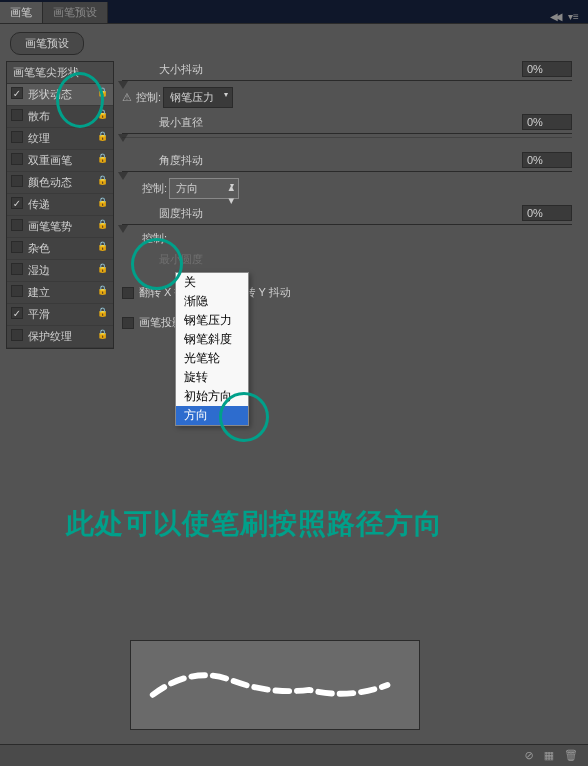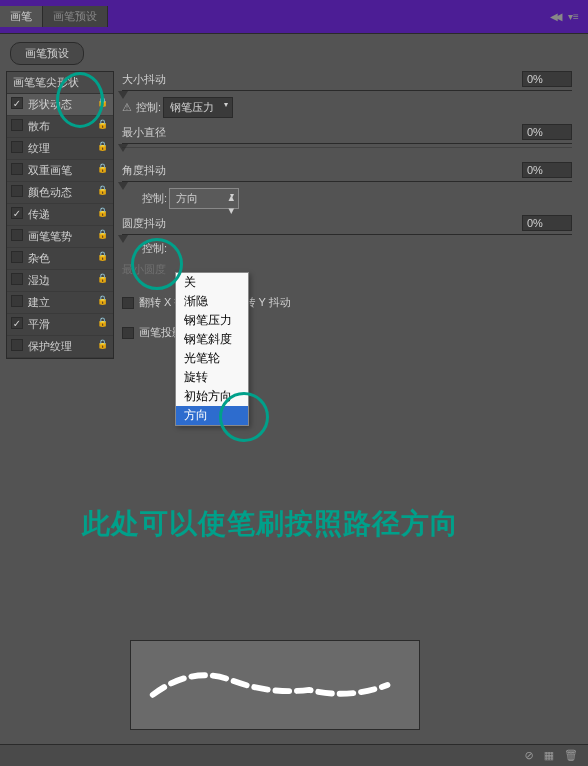--- a/index.html
+++ b/index.html
@@ -1,18 +1,18 @@
 <!DOCTYPE html>
 <html><head>
   <meta charset="utf-8">
   <style>
     * { margin: 0; padding: 0; box-sizing: border-box; font-family: "Microsoft YaHei", sans-serif; }
     body { background: #535353; width: 588px; height: 766px; position: relative; overflow: hidden; }
     
-    .panel-header { background: #4c1d95; height: 34px; display: flex; align-items: center; border-bottom: 1px solid #2a2a2a; }
+    .panel-header { background: #0f172a; height: 24px; display: flex; align-items: flex-end; border-bottom: 1px solid #2a2a2a; }
     .tab { padding: 3px 10px; font-size: 11px; color: #ccc; background: #535353; border-right: 1px solid #2a2a2a; }
     .tab.inactive { background: #424242; color: #888; }
     .panel-header-icons { margin-left: auto; display: flex; gap: 6px; padding-right: 8px; }
     .header-icon { width: 12px; height: 12px; color: #888; font-size: 10px; }
     .header-icon.arrows { letter-spacing: -3px; }
     
     .panel-body { padding: 6px; }
     
     .preset-btn { background: #484848; border: 1px solid #2a2a2a; color: #d0d0d0; font-size: 11px; padding: 3px 14px; margin: 2px 0 6px 4px; border-radius: 10px; display: inline-block; }
     
@@ -21,21 +21,21 @@
     .sidebar { width: 108px; background: #424242; border: 1px solid #2a2a2a; }
     .sidebar-header { background: #4a4a4a; padding: 3px 6px; font-size: 11px; color: #d0d0d0; border-bottom: 1px solid #333; }
     .sidebar-item { display: flex; padding: 3px 4px; font-size: 11px; color: #d0d0d0; border-bottom: 1px solid #3a3a3a; position: relative; }
     .sidebar-item.selected { background: #5a5a5a; }
     .chk { width: 12px; height: 12px; border: 1px solid #2a2a2a; background: #383838; margin-right: 5px; flex-shrink: 0; display: flex; align-items: center; justify-content: center; }
     .chk.checked::after { content: '✓'; font-size: 10px; color: #d0d0d0; }
     .lock-icon { margin-left: auto; color: #808080; font-size: 9px; }
     
     .settings { flex: 1; padding-right: 10px; }
     .setting-row { display: flex; align-items: center; margin-bottom: 3px; font-size: 11px; color: #d0d0d0; }
-    .setting-label { width: 70px; }
+    .setting-label { width: 70px; margin-left: 37px; }
     .setting-label.disabled { color: #707070; }
     .slider-area { flex: 1; position: relative; }
     .slider-track { height: 1px; background: #2a2a2a; position: relative; }
     .slider-thumb { width: 0; height: 0; border-left: 5px solid transparent; border-right: 5px solid transparent; border-top: 8px solid #383838; position: absolute; top: 1px; left: -4px; }
     .value-box { width: 50px; background: #3a3a3a; border: 1px solid #2a2a2a; color: #d0d0d0; font-size: 11px; padding: 1px 4px; margin-left: 6px; }
     
     .ctrl-row { display: flex; align-items: center; margin: 6px 0; font-size: 11px; color: #d0d0d0; }
     .warn-icon { color: #aaa; margin-right: 4px; font-size: 11px; }
     .ctrl-label { margin-right: 2px; }
     .dropdown { background: #3a3a3a; border: 1px solid #2a2a2a; color: #d0d0d0; font-size: 11px; padding: 2px 18px 2px 6px; position: relative; min-width: 70px; }
@@ -46,21 +46,21 @@
     .dropdown-item.highlighted { background: #2d6cce; color: #fff; }
     
     .flip-row { display: flex; gap: 20px; margin-top: 15px; font-size: 11px; color: #d0d0d0; }
     .flip-item { display: flex; align-items: center; }
     
     .circle-annotation { position: absolute; border: 3px solid #00a08a; border-radius: 50%; pointer-events: none; z-index: 200; }
     .circle1 { width: 48px; height: 56px; left: 56px; top: 72px; }
     .circle2 { width: 52px; height: 52px; left: 131px; top: 238px; }
     .circle3 { width: 50px; height: 50px; left: 219px; top: 392px; }
     
-    .annotation-text { position: absolute; color: #00a08a; font-size: 28px; font-weight: bold; left: 82px; top: 505px; letter-spacing: 1px; }
+    .annotation-text { position: absolute; color: #00a08a; font-size: 28px; font-weight: bold; left: 66px; top: 505px; letter-spacing: 1px; }
     
     .preview-box { position: absolute; left: 130px; top: 640px; width: 290px; height: 90px; background: #6a6a6a; border: 1px solid #2a2a2a; }
     .preview-box svg { width: 100%; height: 100%; }
     
     .footer-bar { position: absolute; bottom: 0; left: 0; right: 0; height: 22px; background: #4a4a4a; border-top: 1px solid #2a2a2a; display: flex; justify-content: flex-end; align-items: center; gap: 10px; padding-right: 10px; }
     .footer-icon { color: #999; font-size: 11px; }
   </style>
 </head>
 <body>
 

